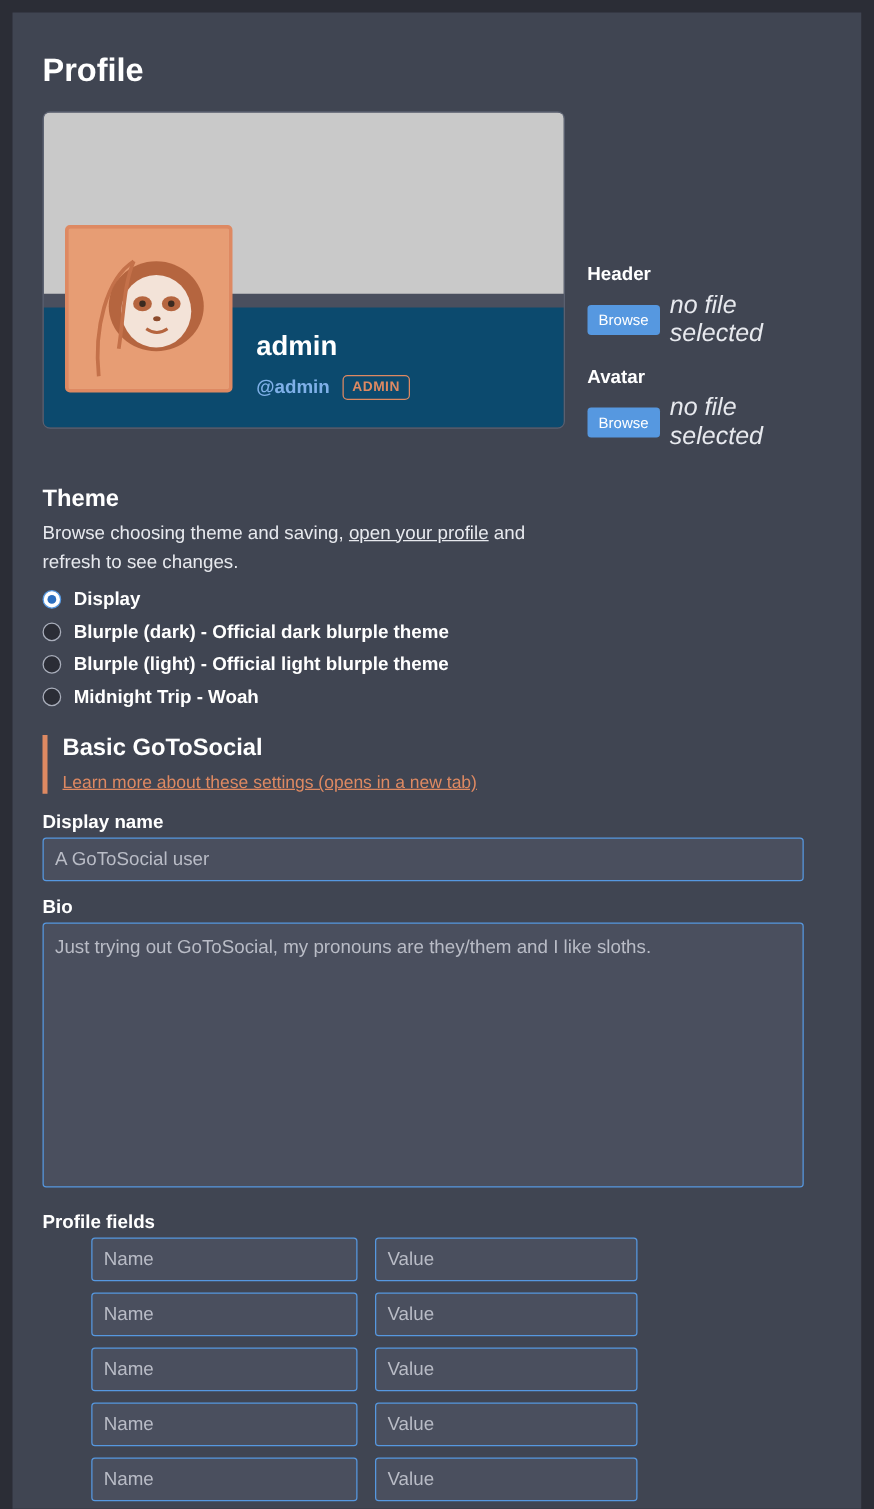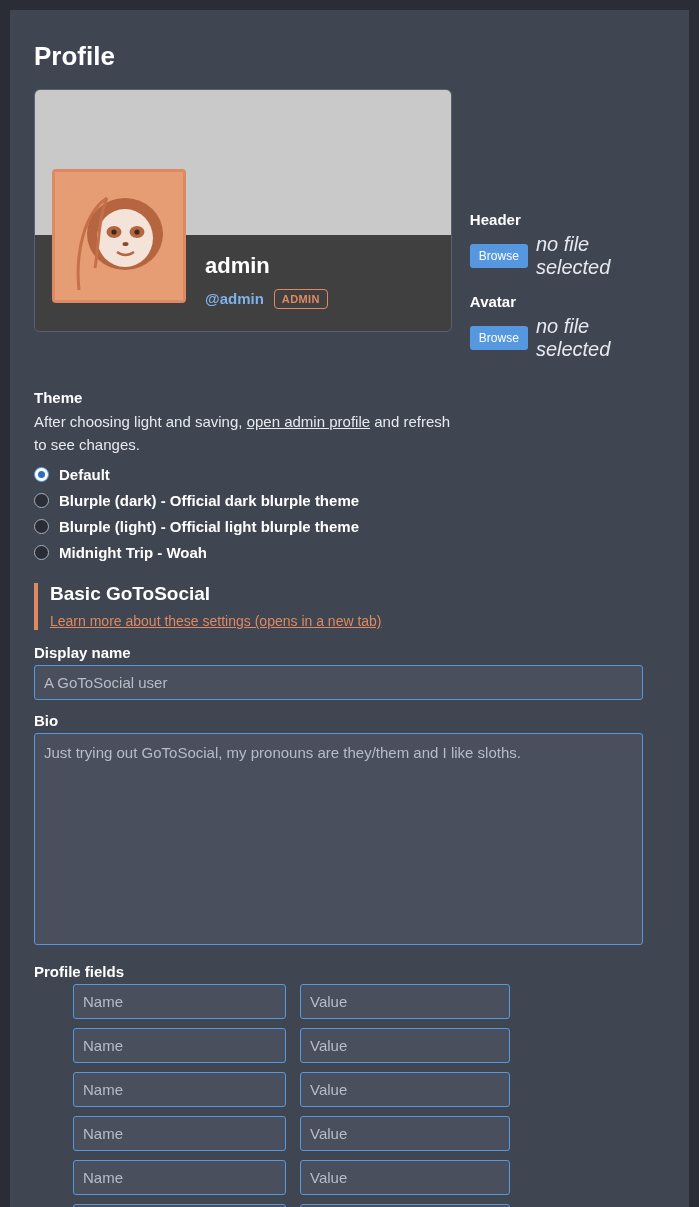--- a/index.html
+++ b/index.html
@@ -46,22 +46,23 @@
     overflow: hidden;
     background: #4a4f5e;
   }
   .preview-header-img {
     height: 145px;
     background: #c9c9c9;
   }
   .preview-body {
     position: relative;
     height: 96px;
-    background: #404040;
+    background: #0c4a6e;
     padding-left: 170px;
+    margin-top: 11px;
   }
   .avatar {
     position: absolute;
     left: 17px;
     top: -66px;
     width: 134px;
     height: 134px;
     border: 3px solid #de8962;
     border-radius: 4px;
     background: #e8a882;
@@ -125,21 +126,21 @@
     color: #e7e9ee;
     font-style: italic;
     font-size: 20px;
     margin-left: 8px;
   }
 
   
   .section-label {
     color: #ffffff;
     font-weight: bold;
-    font-size: 15px;
+    font-size: 19px;
     margin: 14px 0 4px 0;
   }
   .theme-desc {
     color: #e7e9ee;
     font-size: 15px;
     line-height: 1.55;
     max-width: 430px;
     margin-bottom: 10px;
   }
   a.link {
@@ -301,25 +302,25 @@
         <div class="upload-label">Avatar</div>
         <div class="file-row">
           <button class="browse-btn">Browse</button>
           <span class="no-file">no file selected</span>
         </div>
       </div>
     </div>
 
     
     <div class="section-label">Theme</div>
-    <div class="theme-desc"><span>After choosing light and saving, </span><a class="link" href="#">open admin profile</a><span> and refresh to see changes.</span></div>
+    <div class="theme-desc"><span>Browse choosing theme and saving, </span><a class="link" href="#">open your profile</a><span> and refresh to see changes.</span></div>
 
     <div class="radio-row">
       <span class="radio checked"></span>
-      <span class="radio-label">Default</span>
+      <span class="radio-label">Display</span>
     </div>
     <div class="radio-row">
       <span class="radio"></span>
       <span class="radio-label">Blurple (dark) - Official dark blurple theme</span>
     </div>
     <div class="radio-row">
       <span class="radio"></span>
       <span class="radio-label">Blurple (light) - Official light blurple theme</span>
     </div>
     <div class="radio-row">

